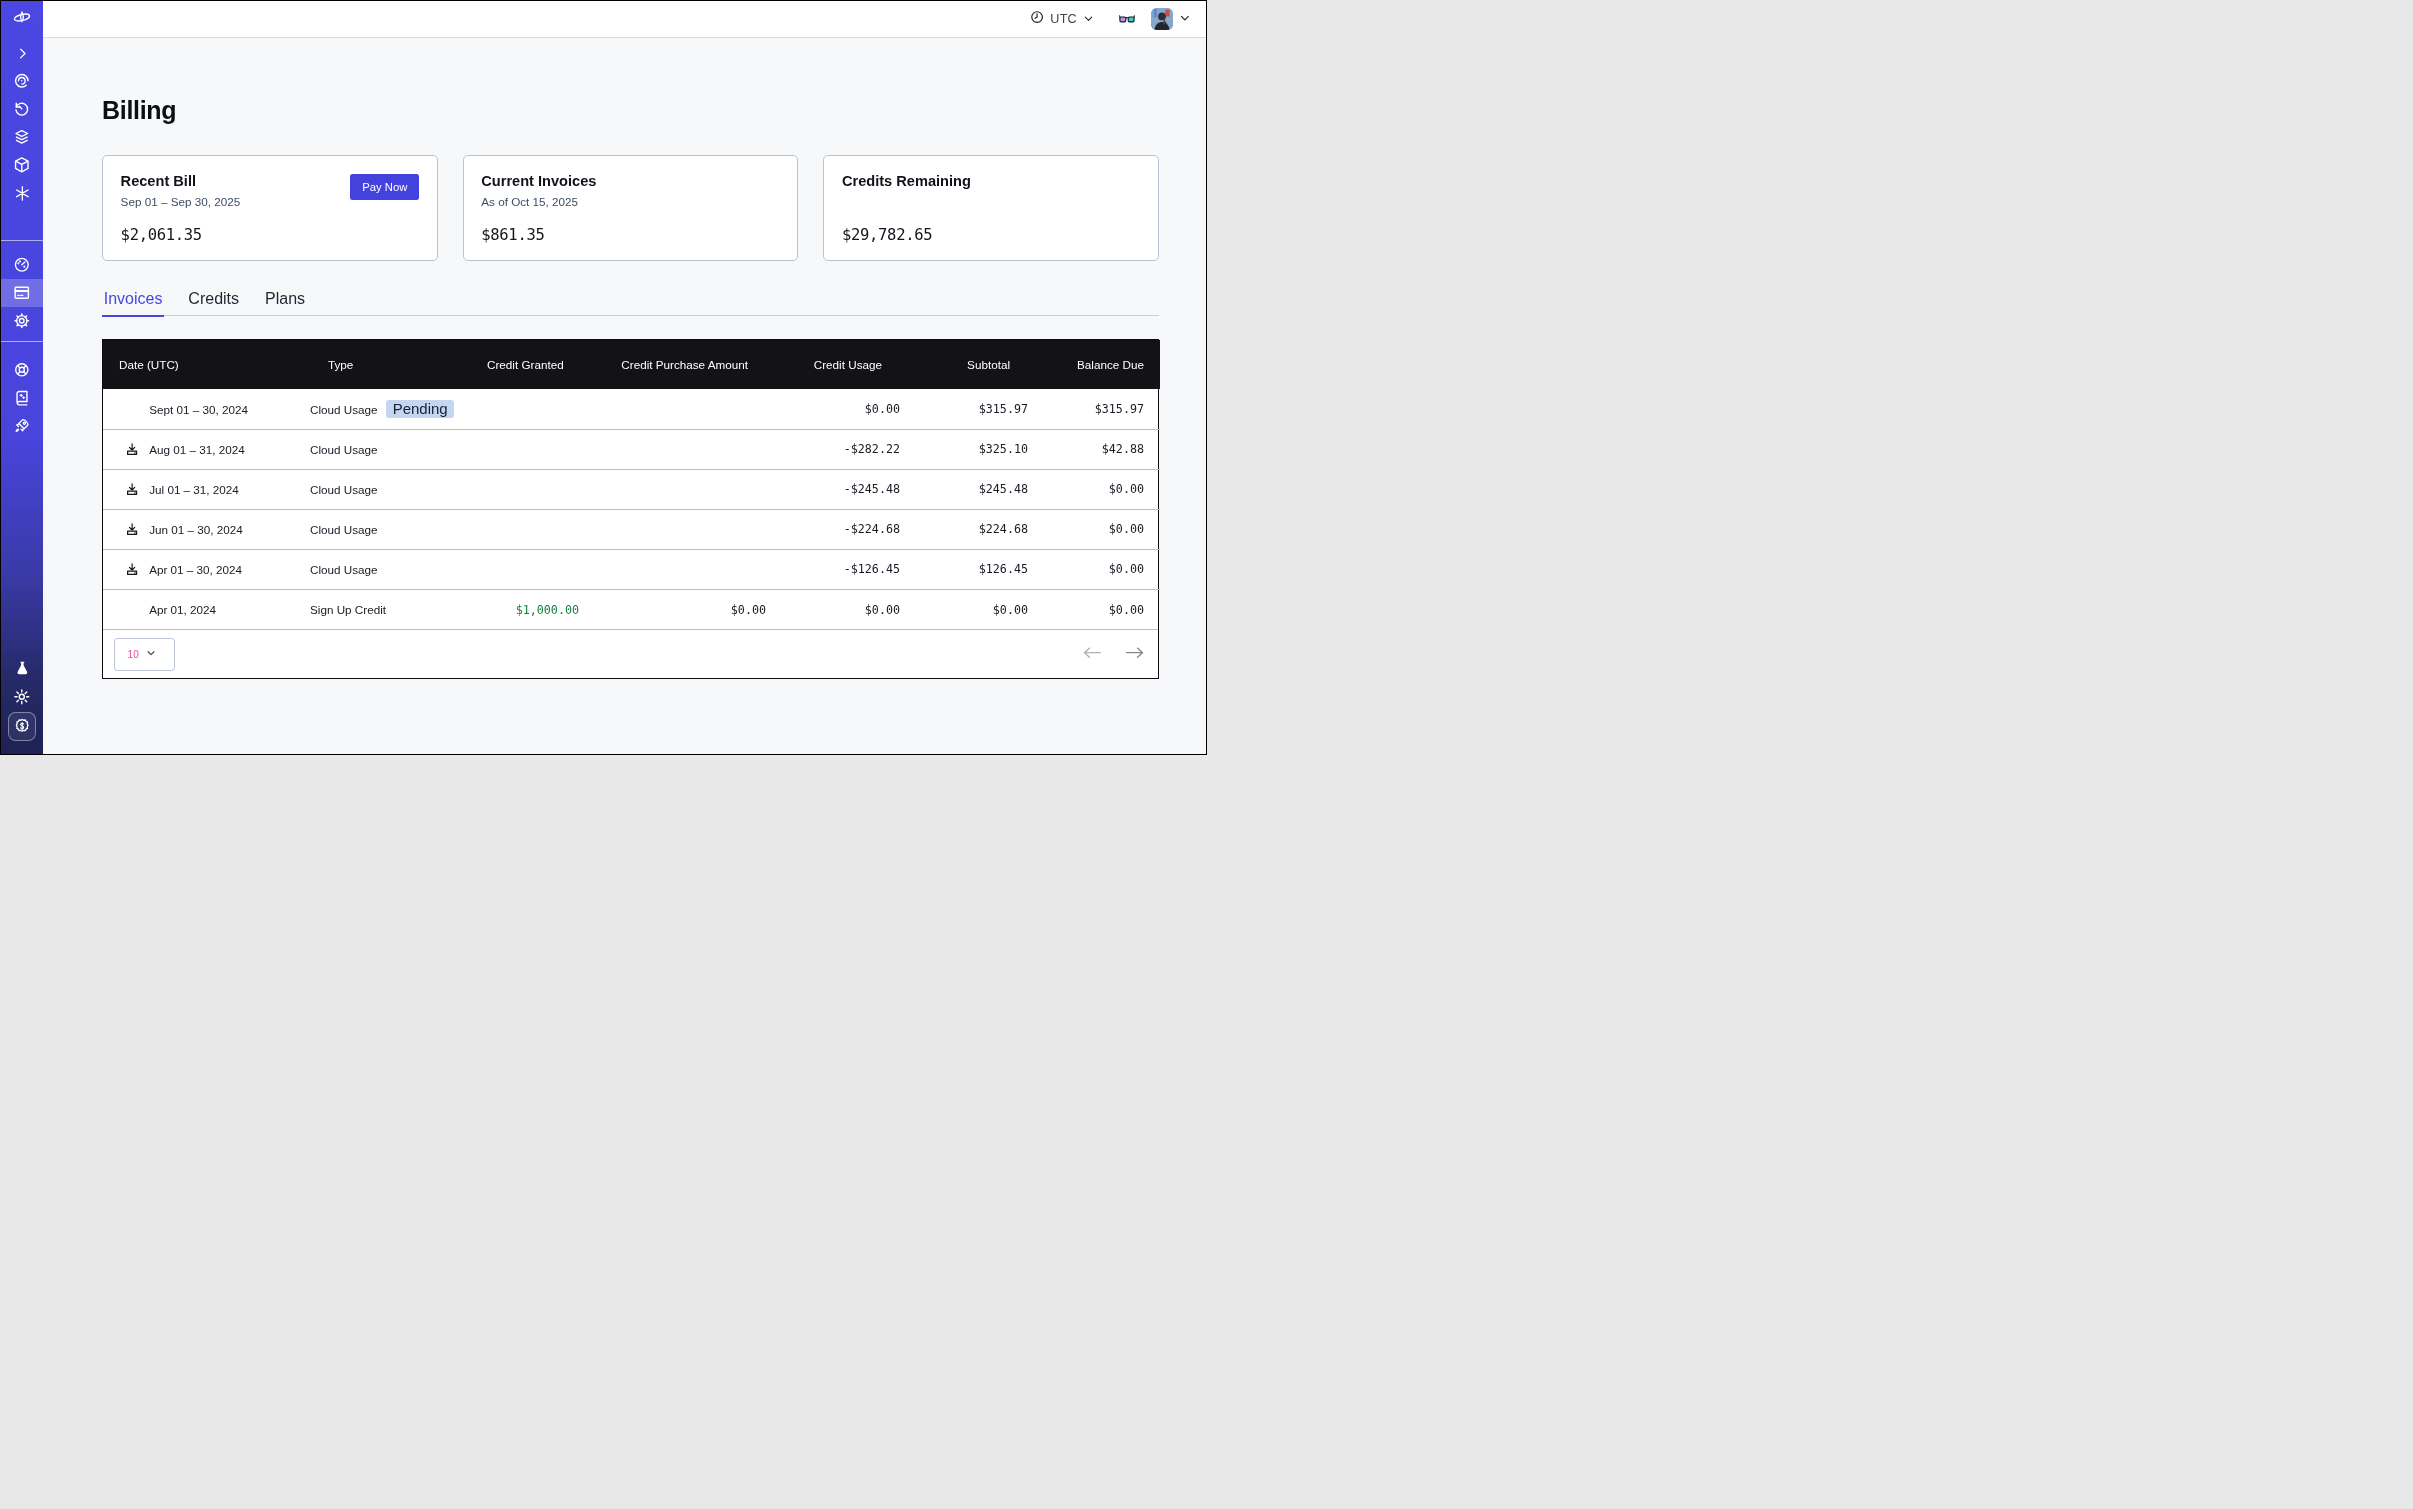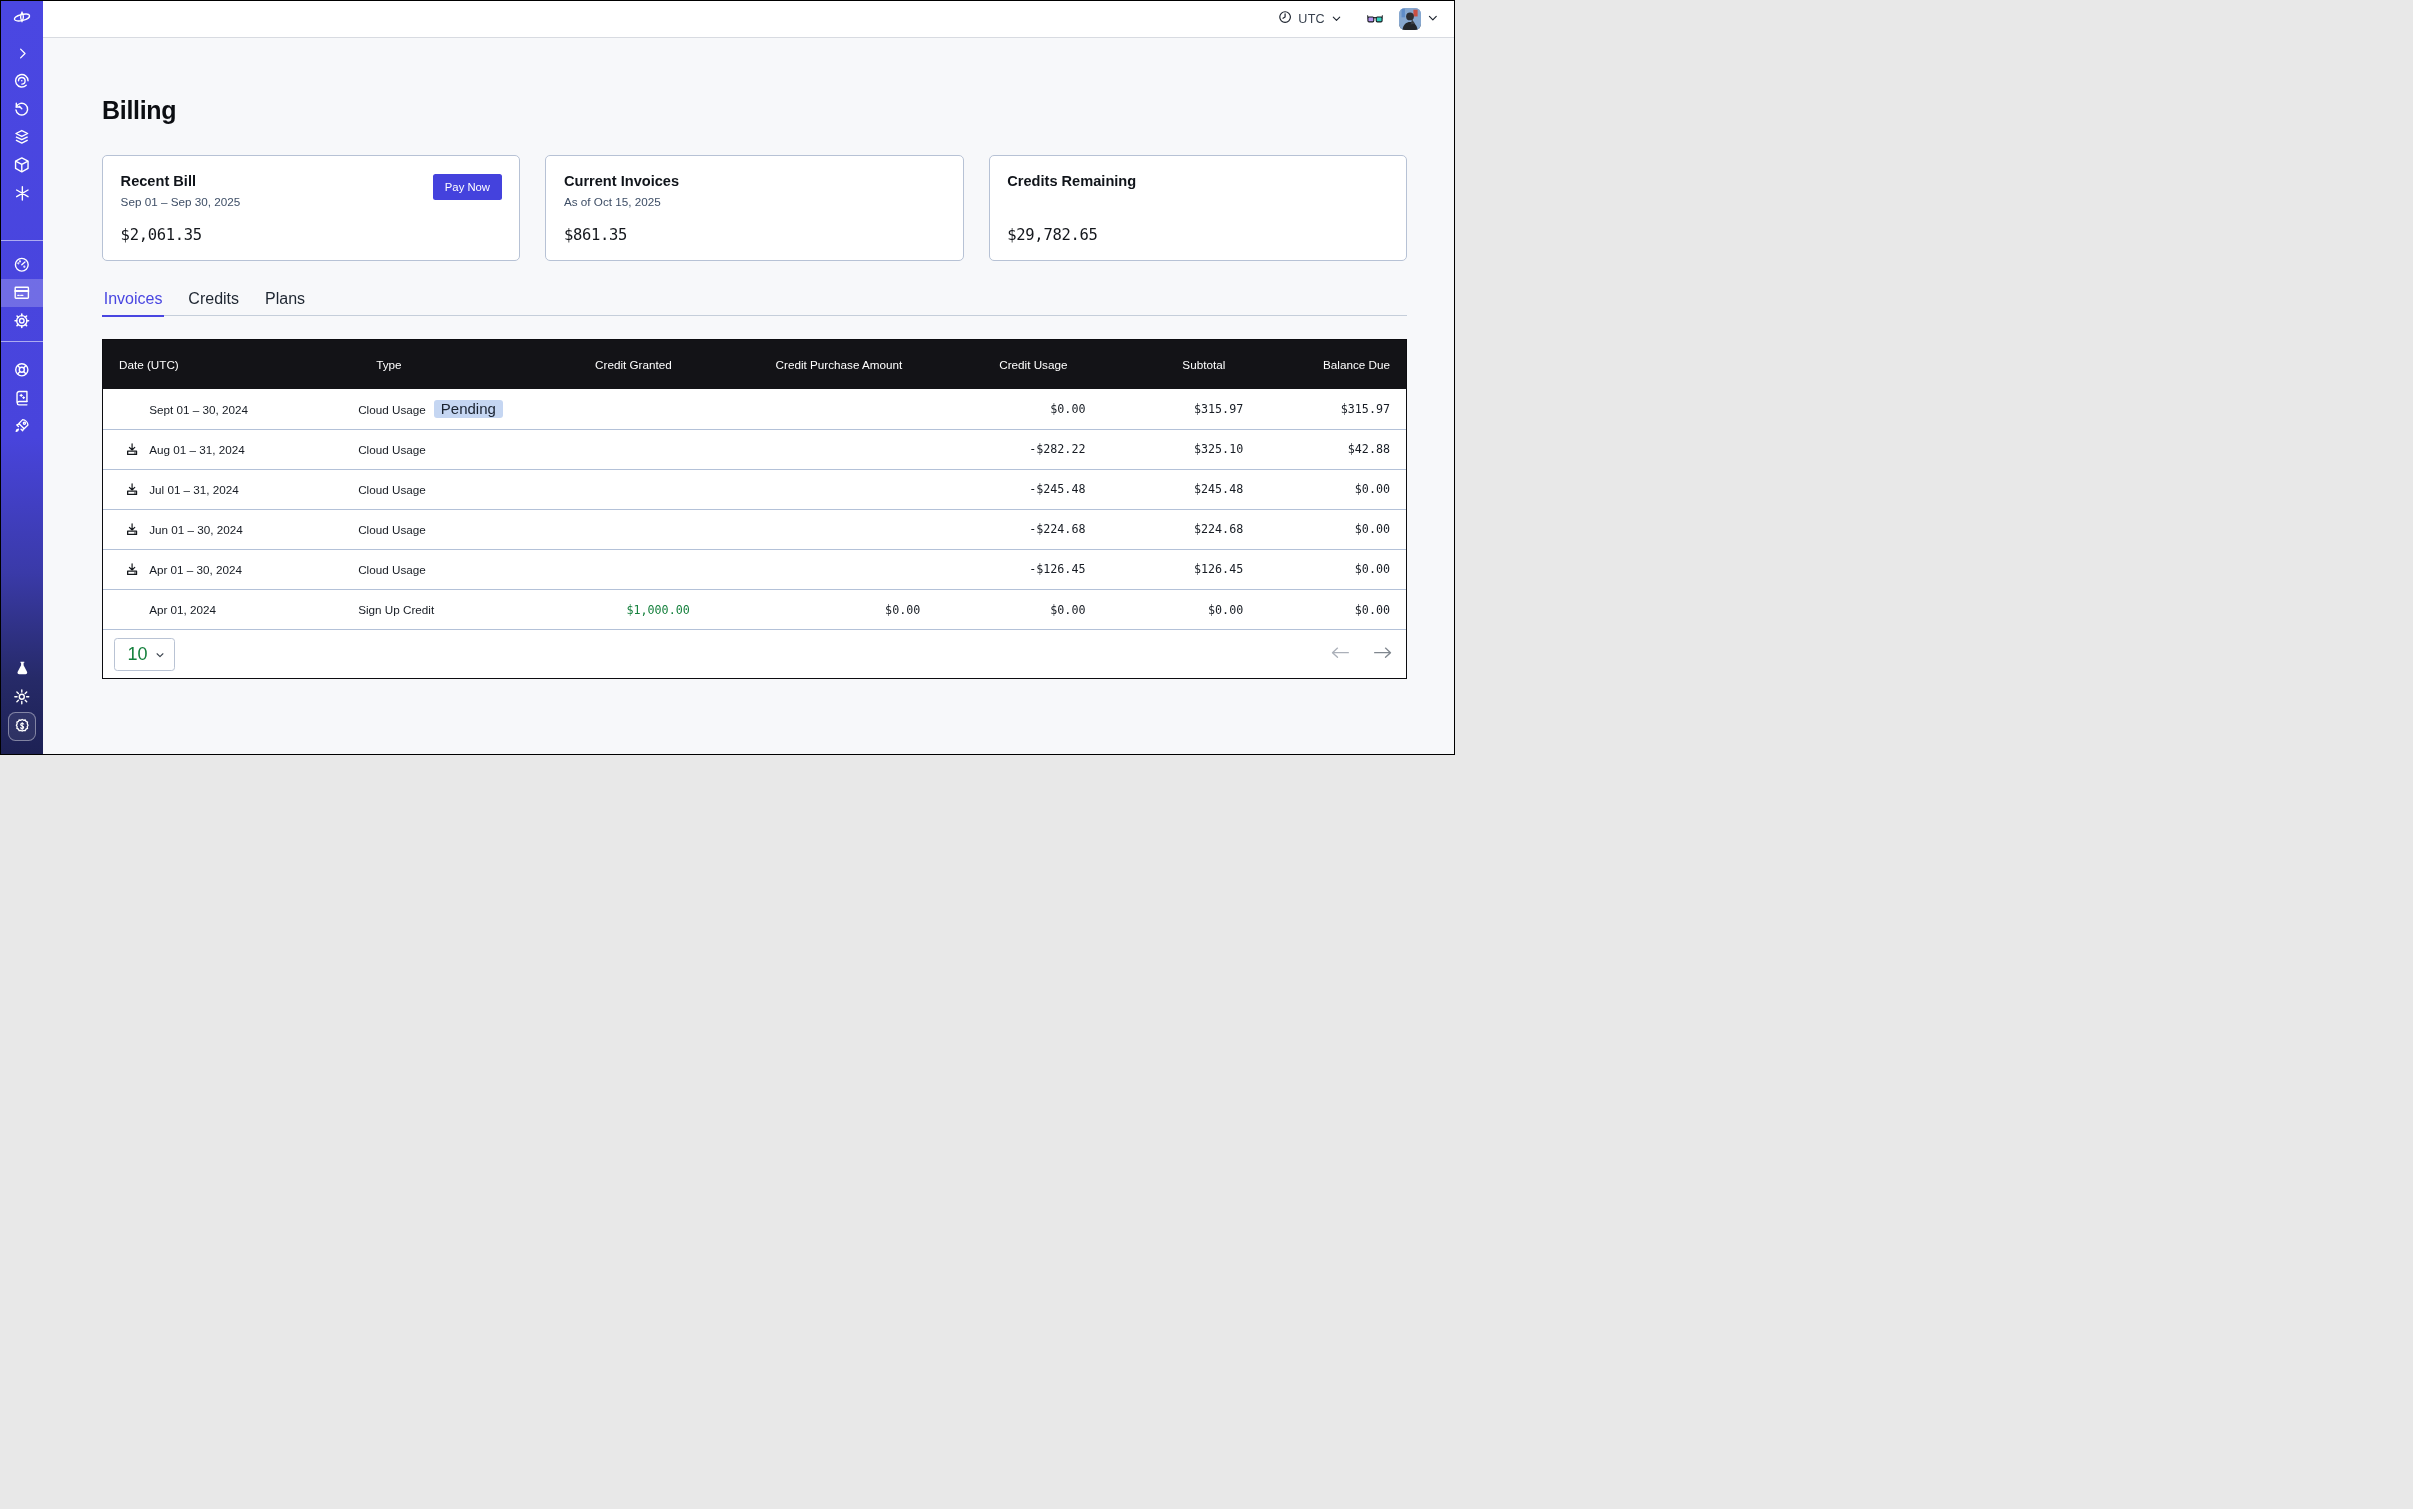--- a/index.html
+++ b/index.html
@@ -1,17 +1,17 @@
 <!DOCTYPE html>
 <html style="font-size:13.4px"><head>
 <meta charset="utf-8">
 <style>
   html,body{margin:0;padding:0;background:#e8e8e8;font-family:"Liberation Sans",sans-serif;}
   *{box-sizing:border-box;}
-  .screen{position:relative;width:1455px;height:755px;border:1.7px solid #000;background:#f7f8fa;display:flex;overflow:hidden;}
+  .screen{position:relative;width:1207px;height:755px;border:1.7px solid #000;background:#f7f8fa;display:flex;overflow:hidden;}
 
   
   .sidebar{width:42px;flex:0 0 42px;display:flex;flex-direction:column;align-items:stretch;
     background:linear-gradient(180deg,#4a47e2 0%,#4844dc 58%,#3a3aa8 76%,#262a68 90%,#1d2154 100%);}
   .side-logo{height:38px;display:flex;align-items:center;justify-content:center;}
   .nav-cell{height:28px;display:flex;align-items:center;justify-content:center;cursor:pointer;}
   .nav-cell.active{background:rgba(255,255,255,.22);}
   .side-div{height:0.8px;background:rgba(255,255,255,.55);margin:0;}
   .div1{margin-top:33px;}
   .gap12{height:10px;}
@@ -68,21 +68,21 @@
   .cell-type{display:flex;align-items:center;gap:8.4px;text-align:left;}
   .badge{background:#c5d6f2;color:#18212f;font-size:15px;border-radius:3px;padding:2.9px 6.7px;line-height:11.7px;}
   td.usage{color:#4a6286;font-family:"DejaVu Sans Mono",monospace;font-size:11.3px;}
   td.granted{font-family:"DejaVu Sans Mono",monospace;font-size:11.3px;}
   td.granted.green{color:#15803d;}
   td.num{font-family:"DejaVu Sans Mono",monospace;font-size:11.3px;}
 
   
   .table-footer{height:49px;background:#fff;border-top:1.3px solid #b3c1d8;display:flex;align-items:center;justify-content:space-between;padding:0 12.6px 0 11px;}
   .page-size{width:61px;height:33px;border:1.3px solid #b9c3d4;border-radius:3.3px;background:#fff;display:flex;align-items:center;gap:7.5px;padding-left:12.6px;cursor:pointer;}
-  .page-size span{font-size:18px;color:#15803d;}
+  .page-size span{font-size:10px;color:#ec4899;}
   .pager{display:flex;align-items:center;gap:23.4px;}
   .pager svg{cursor:pointer;}
 </style>
 </head>
 <body>
 
 <div class="screen">
 
   <aside class="sidebar">
     <div class="side-logo">

